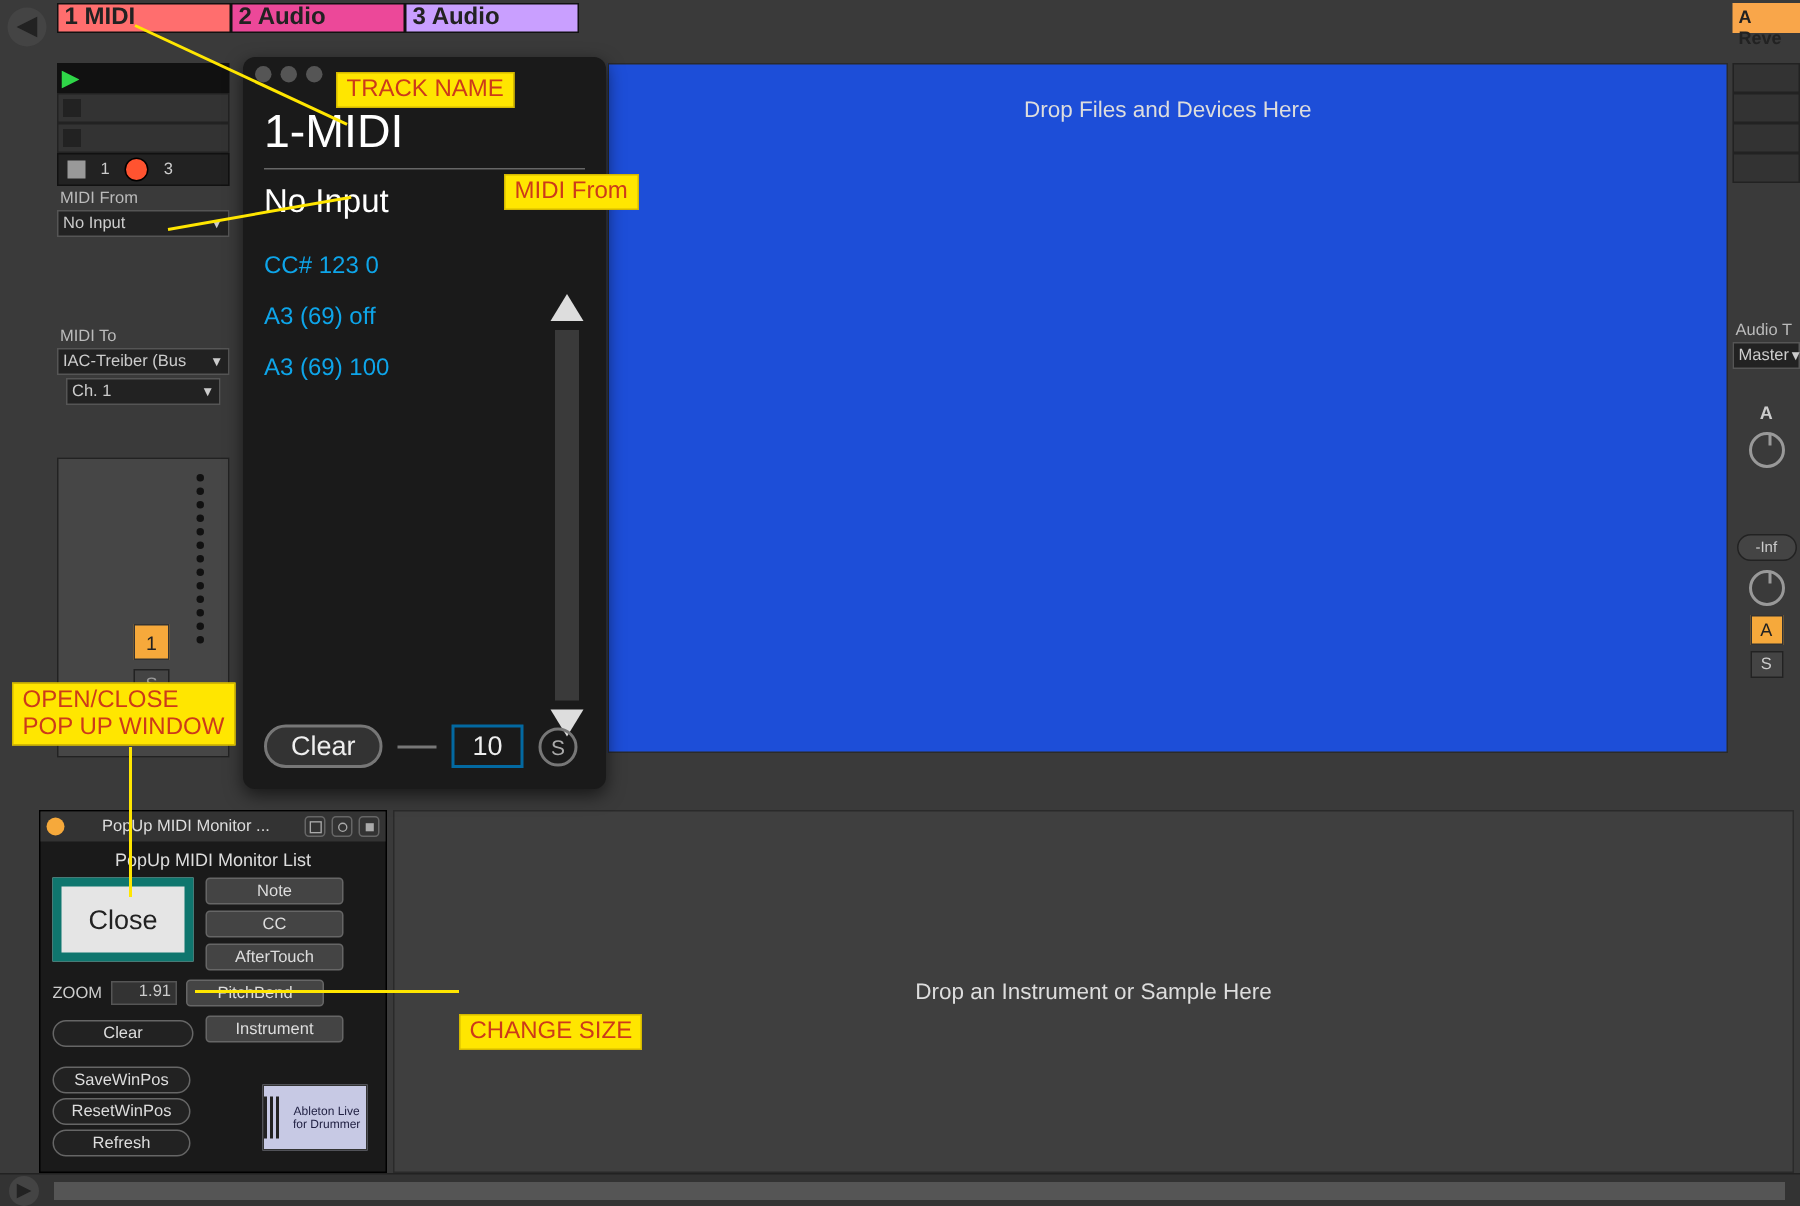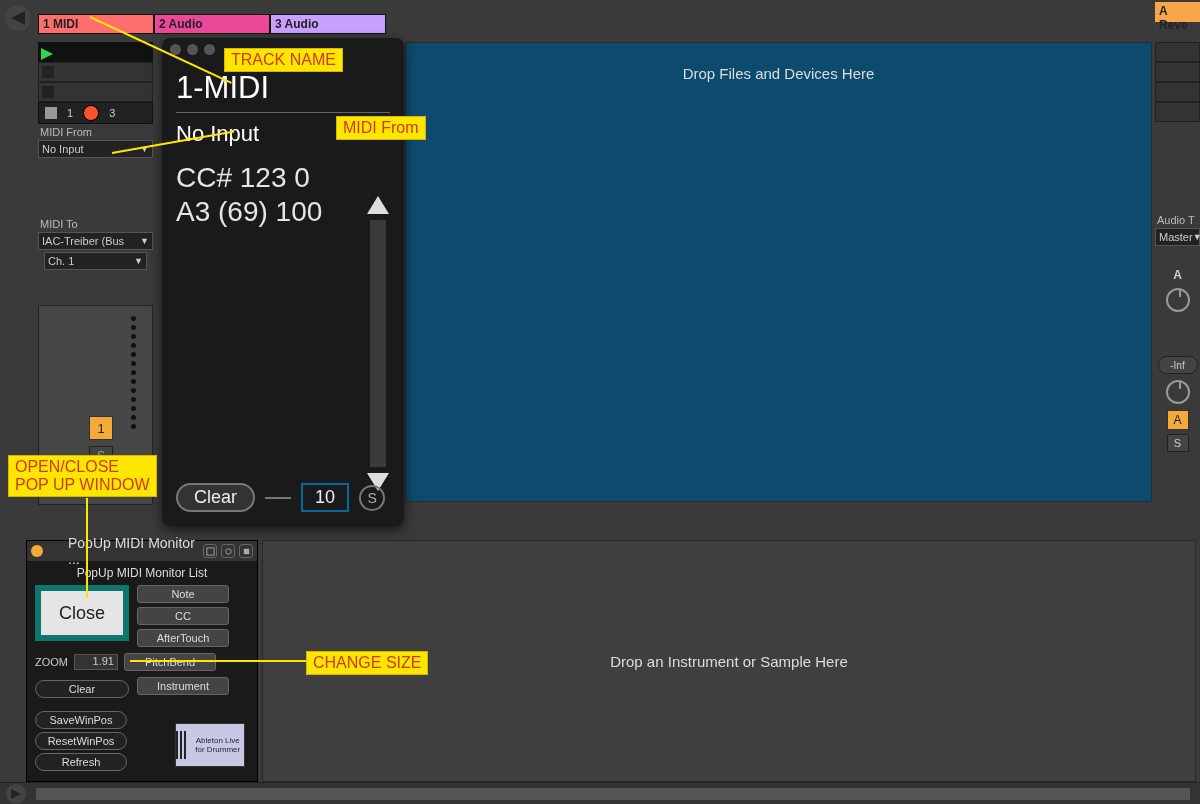--- a/index.html
+++ b/index.html
@@ -3,21 +3,21 @@
 <meta charset="utf-8">
 <style>
   * { box-sizing: border-box; margin: 0; padding: 0; font-family: "Helvetica Neue", Arial, sans-serif; }
   body { background: #3a3a3a; width: 1200px; height: 804px; overflow: hidden; position: relative; color: #ccc; }
 
   
   .top-toggle { position:absolute; left:5px; top:5px; width:26px; height:26px; border-radius:50%; background:#444; display:flex; align-items:center; justify-content:center;}
   .top-toggle svg{width:14px;height:14px;fill:#222;}
   
   .track-headers { position: absolute; top: 2px; left: 38px; display:flex; height:20px; }
-  .track-tab { height:20px; width:116px; border:1px solid #111; font-size:12px; font-weight:600; color:#222; padding:2px 4px; line-height:14px;margin-top:12px;}
+  .track-tab { height:20px; width:116px; border:1px solid #111; font-size:16px; font-weight:600; color:#222; padding:2px 4px; line-height:14px;}
   .t1{ background:#ff6e6e;}
   .t2{ background:#ec4899;}
   .t3{ background:#c99fff;}
   .scene-tab{ position:absolute; right:0; top:2px; width:45px; height:20px; background:#f9a64a; color:#222; font-size:12px; font-weight:600; padding:2px 4px;}
 
   
   .midi-track { position:absolute; left:38px; top:42px; width:115px; }
   .play-row{height:20px;background:#111;display:flex;align-items:center;}
   .play-row .play{width:12px;height:12px;margin-left:3px;}
   .play-row .play svg{fill:#2fd648;}
@@ -47,47 +47,47 @@
   .s-btn2{width:22px;height:18px;background:#444;color:#ccc;border:1px solid #222;font-size:11px;display:flex;align-items:center;justify-content:center;margin:2px auto;}
 
   
   .popup{position:absolute;left:162px;top:38px;width:242px;height:488px;background:#1a1a1a;border-radius:8px;box-shadow:0 4px 12px rgba(0,0,0,.6);}
   .popup-titlebar{height:22px;display:flex;align-items:center;gap:6px;padding:0 8px;}
   .tb-dot{width:11px;height:11px;border-radius:50%;background:#555;}
   .popup-body{padding:10px 14px;}
   .popup-trackname{color:#fff;font-size:31px;}
   .hr{height:1px;background:#666;margin:6px 0 8px 0;}
   .popup-from{color:#fff;font-size:22px;margin-bottom:14px;}
-  .midi-list{color:#e5e5e5;font-size:28px;line-height:34px;}
+  .midi-list{color:#0ea5e9;font-size:16px;line-height:34px;}
   .scroll-col{position:absolute;right:14px;top:158px;width:24px;height:295px;display:flex;flex-direction:column;align-items:center;}
   .scroll-btn{width:0;height:0;}
   .up-tri{border-left:11px solid transparent;border-right:11px solid transparent;border-bottom:18px solid #ddd;}
   .dn-tri{border-left:11px solid transparent;border-right:11px solid transparent;border-top:18px solid #ddd;}
   .scroll-track{flex:1;width:16px;background:#3a3a3a;margin:6px 0;}
   .popup-footer{position:absolute;bottom:14px;left:14px;display:flex;align-items:center;gap:10px;}
   .pill-btn{background:#333;border:2px solid #777;color:#eee;font-size:18px;border-radius:16px;padding:2px 16px;}
   .line-joint{width:26px;height:2px;background:#777;}
   .num-box{background:#1a1a1a;border:2px solid #0369a1;color:#eee;font-size:18px;padding:2px 12px;}
   .s-circle{width:26px;height:26px;border:2px solid #777;border-radius:50%;display:flex;align-items:center;justify-content:center;color:#aaa;font-size:14px;}
 
   
-  .drop1{position:absolute;left:405px;top:42px;right:48px;height:460px;background:#0c4a6e;border:1px solid #2a2a2a;display:flex;justify-content:center;padding-top:22px;color:#ddd;font-size:15px;}
+  .drop1{position:absolute;left:405px;top:42px;right:48px;height:460px;background:#1d4ed8;border:1px solid #2a2a2a;display:flex;justify-content:center;padding-top:22px;color:#ddd;font-size:15px;}
   .drop2{position:absolute;left:262px;top:540px;right:4px;height:242px;background:#3f3f3f;border:1px solid #2a2a2a;display:flex;align-items:center;justify-content:center;color:#ddd;font-size:15px;}
 
   
   .footer-bar{position:absolute;left:0;right:0;bottom:0;height:22px;background:#333;border-top:1px solid #222;display:flex;align-items:center;}
   .footer-bar .circ{width:20px;height:20px;border-radius:50%;background:#444;margin-left:6px;display:flex;align-items:center;justify-content:center;}
   .footer-bar .circ svg{fill:#222;width:10px;height:10px;}
   .footer-track{flex:1;height:12px;background:#555;margin:0 10px;}
 
   
   .device{position:absolute;left:26px;top:540px;width:232px;height:242px;background:#1a1a1a;border:1px solid #000;}
   .dev-header{height:20px;background:#333;display:flex;align-items:center;padding:0 4px;gap:4px;}
   .dev-dot{width:12px;height:12px;border-radius:50%;background:#f6a93b;}
-  .dev-title{font-size:14px;color:#ddd;flex:1;padding-left:21px;}
+  .dev-title{font-size:11px;color:#ddd;flex:1;padding-left:21px;}
   .dev-ico{width:14px;height:14px;border:1px solid #666;border-radius:3px;display:flex;align-items:center;justify-content:center;}
   .dev-ico svg{width:9px;height:9px;fill:#aaa;}
   .dev-sub{text-align:center;font-size:12px;color:#ddd;padding:5px 0;}
   .dev-grid{display:flex;gap:8px;padding:0 8px;}
   .close-btn{width:94px;height:56px;background:#e5e5e5;color:#222;display:flex;align-items:center;justify-content:center;font-size:18px;border:6px solid #0f766e;}
   .btn-col{display:flex;flex-direction:column;gap:4px;}
   .sm-btn{width:92px;height:18px;background:#444;border:1px solid #666;border-radius:3px;font-size:11px;color:#ddd;display:flex;align-items:center;justify-content:center;}
   .zoom-row{display:flex;align-items:center;gap:6px;padding:6px 8px;font-size:11px;}
   .zoom-in{width:44px;height:16px;background:#333;border:1px solid #555;color:#ccc;font-size:11px;text-align:right;padding-right:3px;}
   .pill-sm{width:92px;height:18px;background:#222;border:1px solid #666;border-radius:9px;font-size:11px;color:#ddd;display:flex;align-items:center;justify-content:center;margin:3px 0;}
@@ -200,20 +200,21 @@
     <div class="tb-dot"></div>
     <div class="tb-dot"></div>
     <div class="tb-dot"></div>
   </div>
   <div class="popup-body">
     <div class="popup-trackname">1-MIDI</div>
     <div class="hr"></div>
     <div class="popup-from">No Input</div>
     <div class="midi-list">
       <div>CC# 123 0</div>
+      <div>A3 (69) off</div>
       <div>A3 (69) 100</div>
     </div>
   </div>
   <div class="scroll-col">
     <div class="scroll-btn up-tri"></div>
     <div class="scroll-track"></div>
     <div class="scroll-btn dn-tri"></div>
   </div>
   <div class="popup-footer">
     <div class="pill-btn">Clear</div>
@@ -284,14 +285,14 @@
 <div class="tag" style="left:224px;top:48px">TRACK NAME</div>
 <div class="tag-line" style="left:90px;top:16px;width:156px;transform:rotate(25deg)"></div>
 
 <div class="tag" style="left:336px;top:116px">MIDI From</div>
 <div class="tag-line" style="left:112px;top:152px;width:124px;transform:rotate(-10deg)"></div>
 
 <div class="tag" style="left:8px;top:455px;white-space:pre;line-height:18px">OPEN/CLOSE
 POP UP WINDOW</div>
 <div class="tag-line" style="left:86px;top:498px;width:2px;height:100px;transform:none;background:#ffe600"></div>
 
-<div class="tag" style="left:306px;top:651px">CHANGE SIZE</div>
+<div class="tag" style="left:306px;top:676px">CHANGE SIZE</div>
 <div class="tag-line" style="left:130px;top:660px;width:176px"></div>
 
 </body></html>

